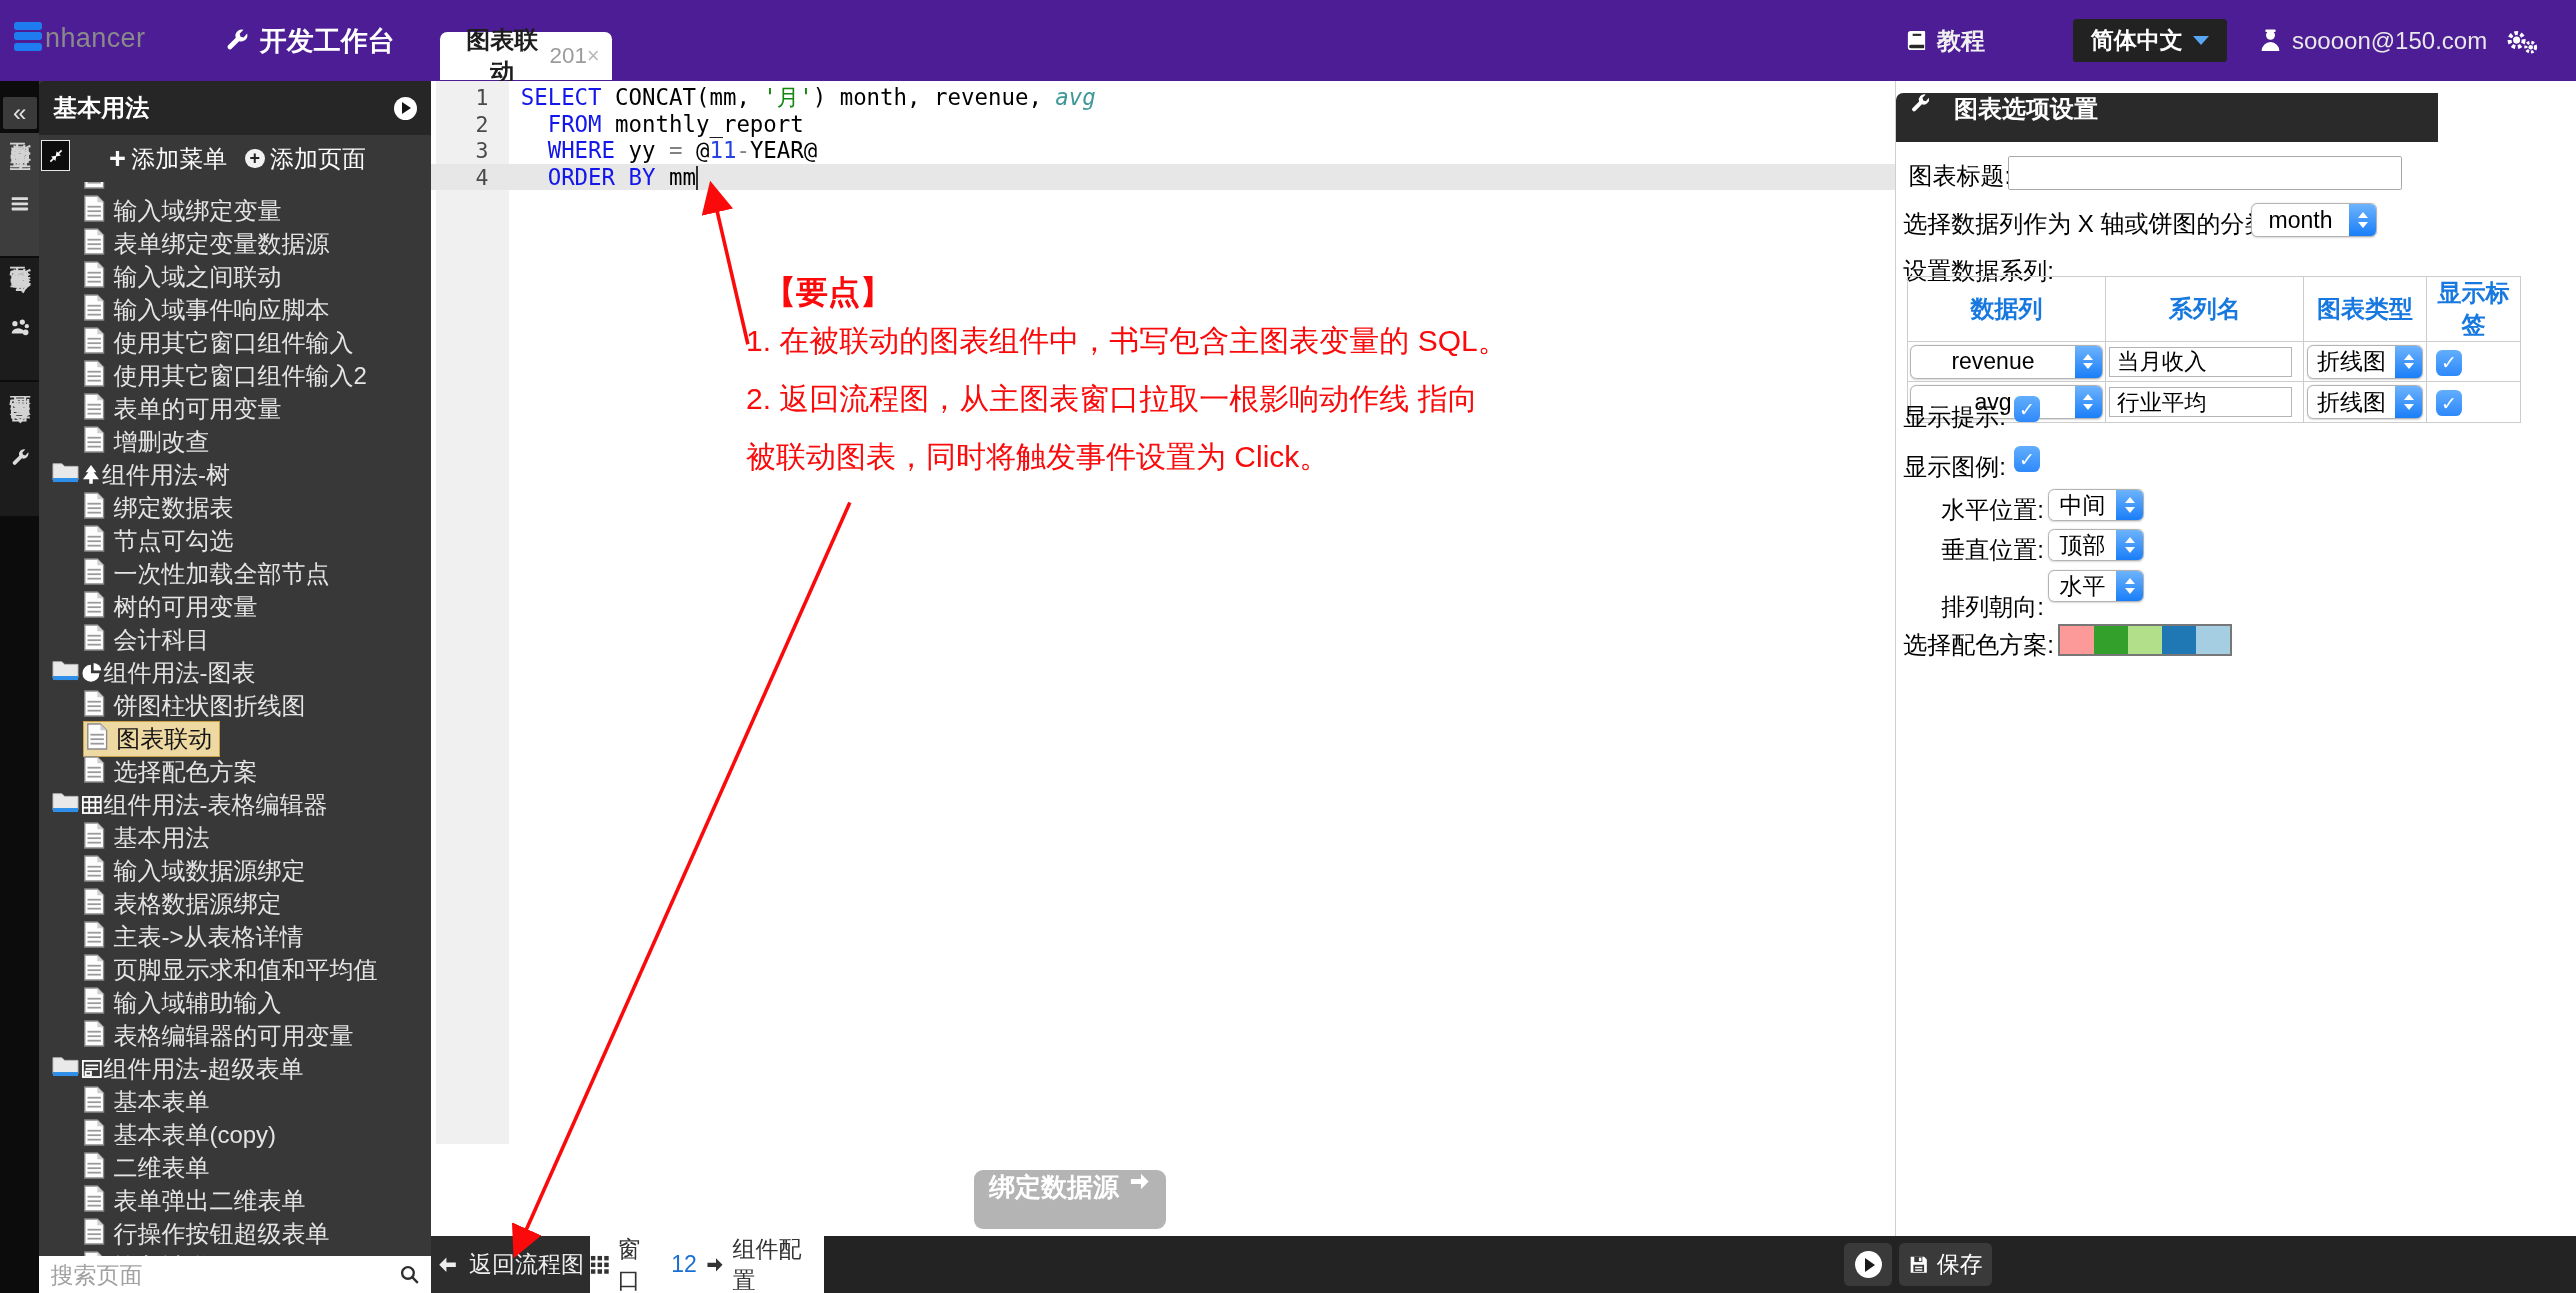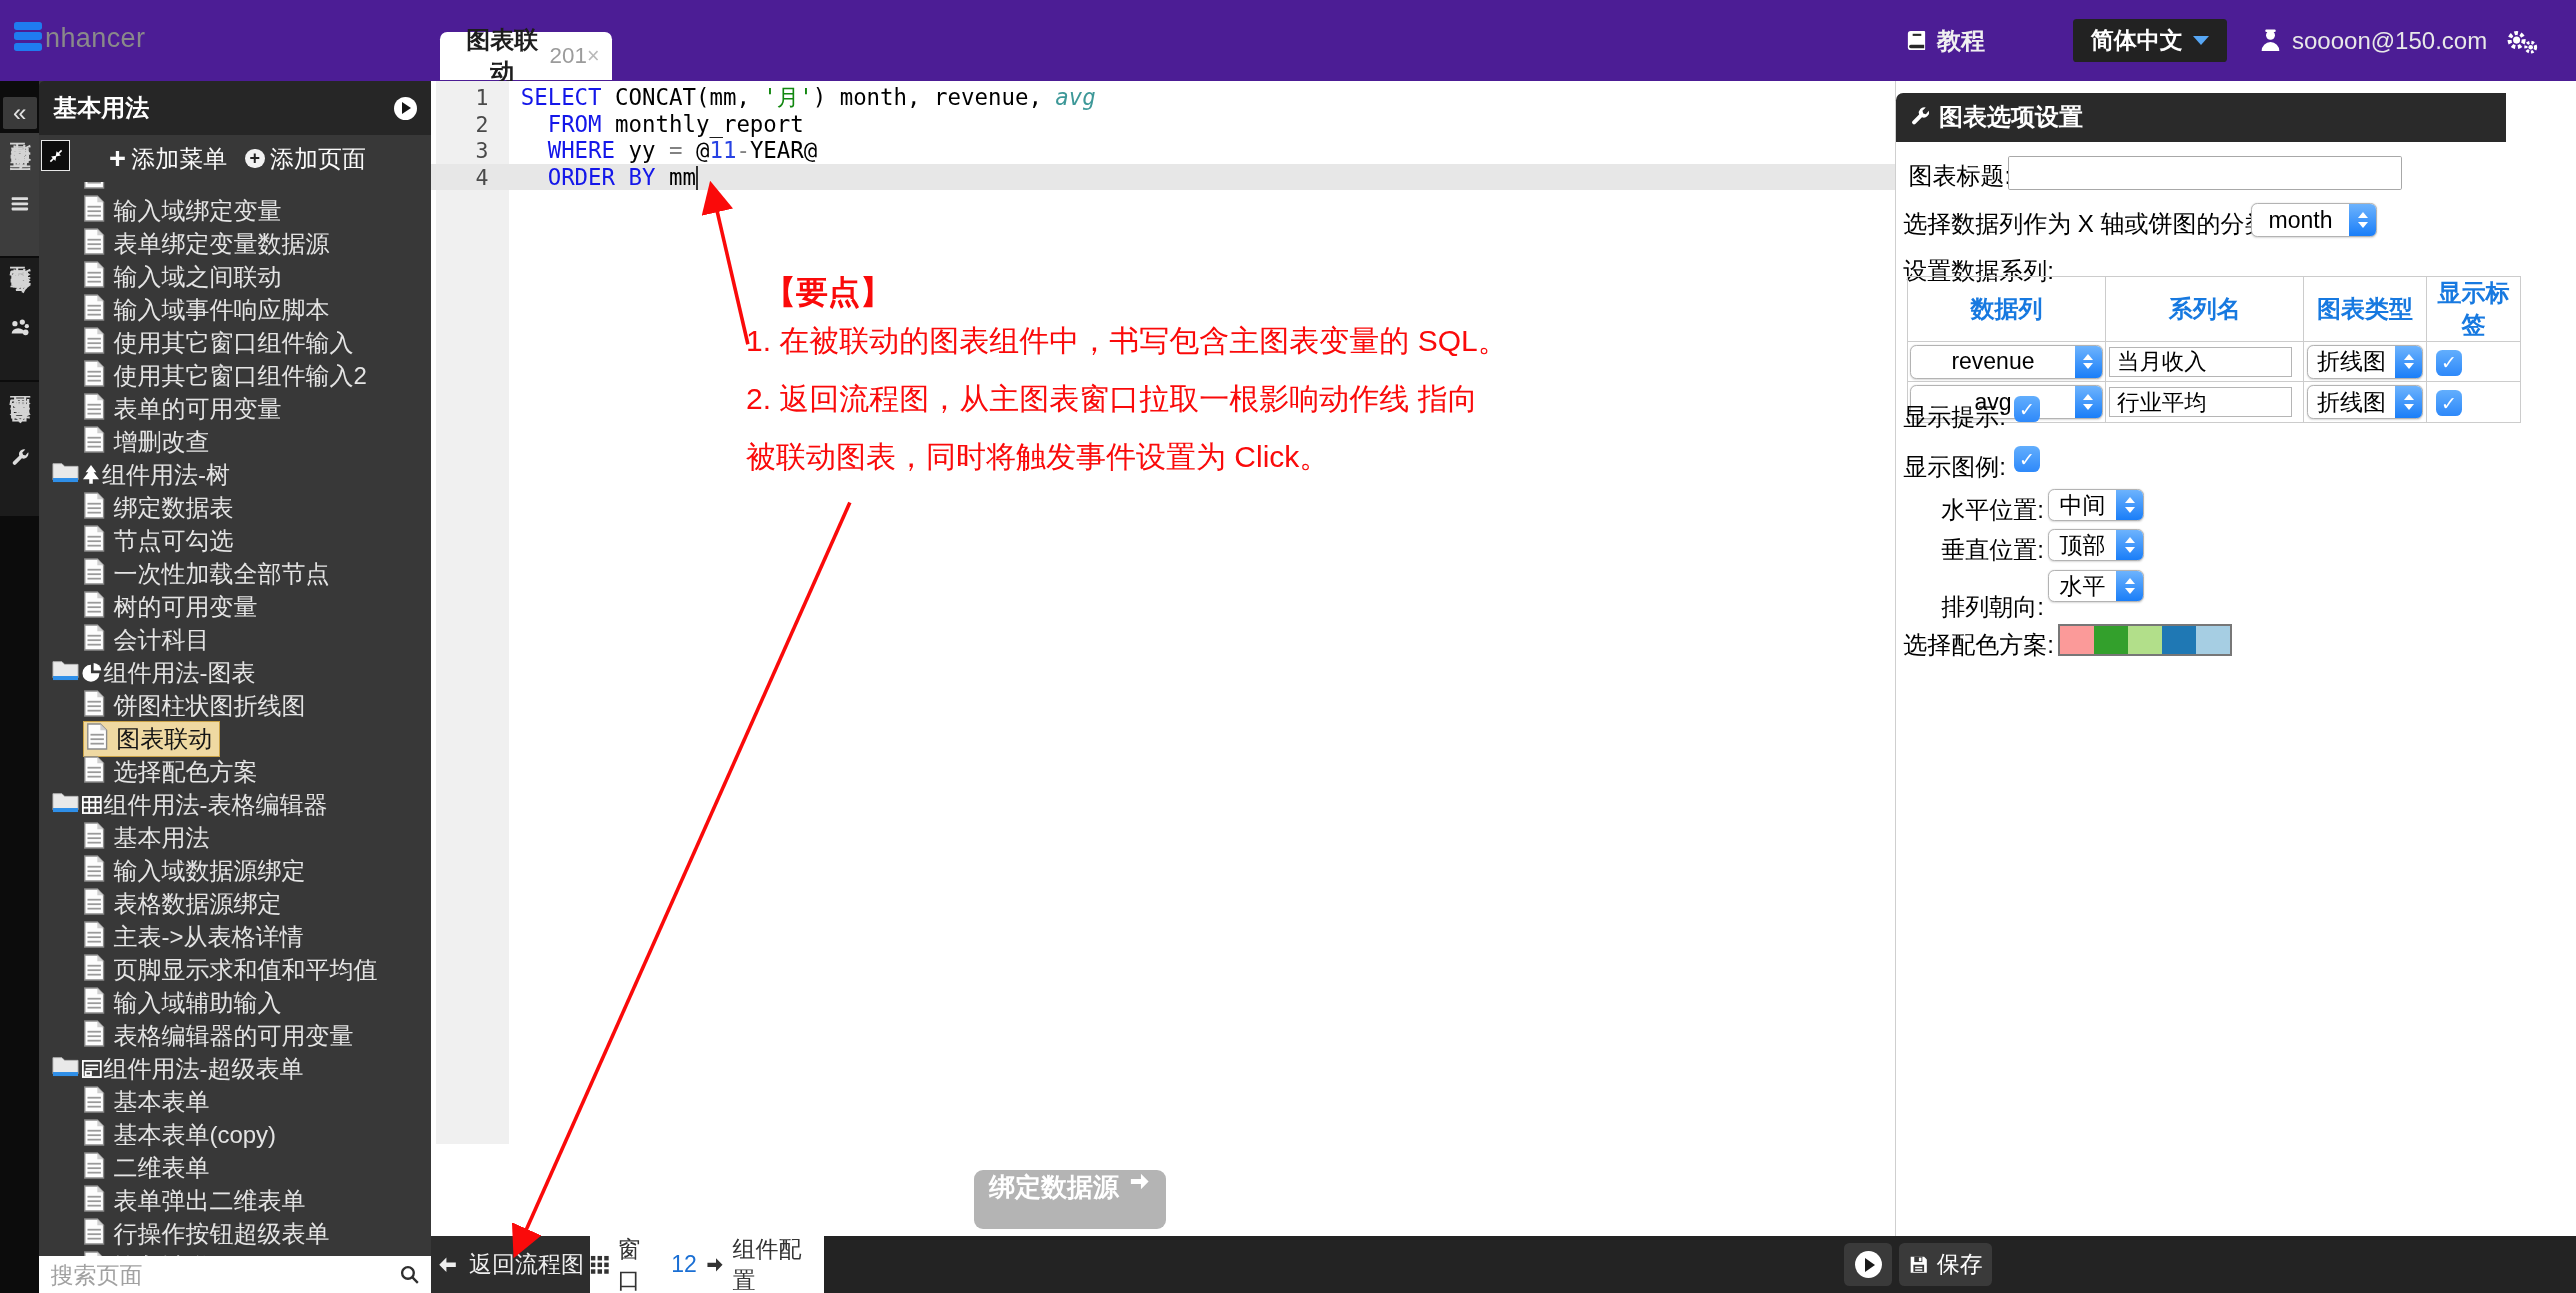--- a/index.html
+++ b/index.html
@@ -82,21 +82,21 @@
   .tk-op { color:#828282; }
   .tk-fn { color:#3d9898; font-style:italic; }
   #cursor { display:inline-block; width:1.8px; height:24px; background:#333; vertical-align:-4.5px; }
   #anno-head { position:absolute; left:333px; top:190px; color:#fa0a0a; font-size:32px; font-weight:bold; }
   #anno-lines { position:absolute; left:315px; top:231px; color:#fa0a0a; font-size:30px; line-height:58px; }
   #bind-btn { position:absolute; left:543px; top:1089px; width:192px; height:59px; background:#b4b4b4; border:none; border-radius:9px; color:#fff; font-size:26px; font-weight:bold; display:flex; align-items:flex-start; justify-content:center; gap:9px; font-family:inherit; }
   #bind-btn svg { width:23px; height:23px; }
 
   
   #panel { position:absolute; left:1895px; top:81px; width:681px; height:1156px; background:#fff; border-left:0.9px solid #cfcfcf; font-size:24px; color:#000; }
-  #phead { position:absolute; left:0; top:11.6px; width:610px; height:49px; background:#2a2a2a; border-radius:7.2px 0 0 0; display:flex; align-items:center; gap:9px; padding-left:12.5px; color:#fff; font-weight:bold; }
+  #phead { position:absolute; left:0; top:11.6px; width:542px; height:49px; background:#2a2a2a; border-radius:7.2px 0 0 0; display:flex; gap:24px; padding-left:12.5px; color:#fff; font-weight:bold; }
   #phead svg { width:21.5px; height:21.5px; }
   .plabel { position:absolute; white-space:nowrap; }
   #chart-title-input { position:absolute; left:112px; top:75px; width:394px; height:34px; border:1.8px solid #a8a8a8; border-radius:1.8px; font-size:23px; padding:0 7.2px; font-family:inherit; }
   .msel { position:absolute; display:flex; border:0.9px solid #b3b3b3; border-radius:6.3px; background:#fff; overflow:hidden; box-shadow:0 0.9px 1.8px rgba(0,0,0,.15); }
   .msel .val { flex:1; display:flex; align-items:center; justify-content:center; font-size:23px; padding:0 5.4px; white-space:nowrap; }
   .msel .cap { flex:none; width:27px; background:linear-gradient(#6db3fd,#1a7ef8); display:flex; flex-direction:column; align-items:center; justify-content:center; gap:3.6px; }
   .msel .cap .up { width:0; height:0; border-left:5.4px solid transparent; border-right:5.4px solid transparent; border-bottom:6.3px solid #fff; }
   .msel .cap .dn { width:0; height:0; border-left:5.4px solid transparent; border-right:5.4px solid transparent; border-top:6.3px solid #fff; }
   #ptable { position:absolute; left:10.7px; top:195px; width:614px; border-collapse:collapse; }
   #ptable th, #ptable td { border:0.9px solid #ccc; }
@@ -130,20 +130,26 @@
 <div id="page">
 
   <div id="header" class="dots">
     <div id="logo">
       <span id="logo-bars">
           <span></span>
           <span></span>
           <span></span>
         </span>
       <span id="logo-text">nhancer</span>
+    </div>
+    <div id="workbench">
+      <svg viewBox="0 0 24 24" fill="#fff">
+          <path d="M22.2 5.2a6 6 0 0 1-7.7 7.4L7 20.1a2.3 2.3 0 0 1-3.2-3.2l7.5-7.5a6 6 0 0 1 7.4-7.7L15 5.4l.9 2.9 2.9.9z"></path>
+        </svg>
+      <span>开发工作台</span>
     </div>
     <div id="main-tab">
       <span class="t1">图表联动</span>
       <span class="t2">201</span>
       <span class="tx">×</span>
     </div>
     <div id="tutorial" class="hitem">
       <svg viewBox="0 0 24 24" fill="#fff">
           <path d="M6 2h14a1 1 0 0 1 1 1v18a1 1 0 0 1-1 1H6a3 3 0 0 1-3-3V5a3 3 0 0 1 3-3z"></path>
           <path d="M6 16.5h14v3.5H6a1.75 1.75 0 0 1 0-3.5z" fill="#282828"></path>

